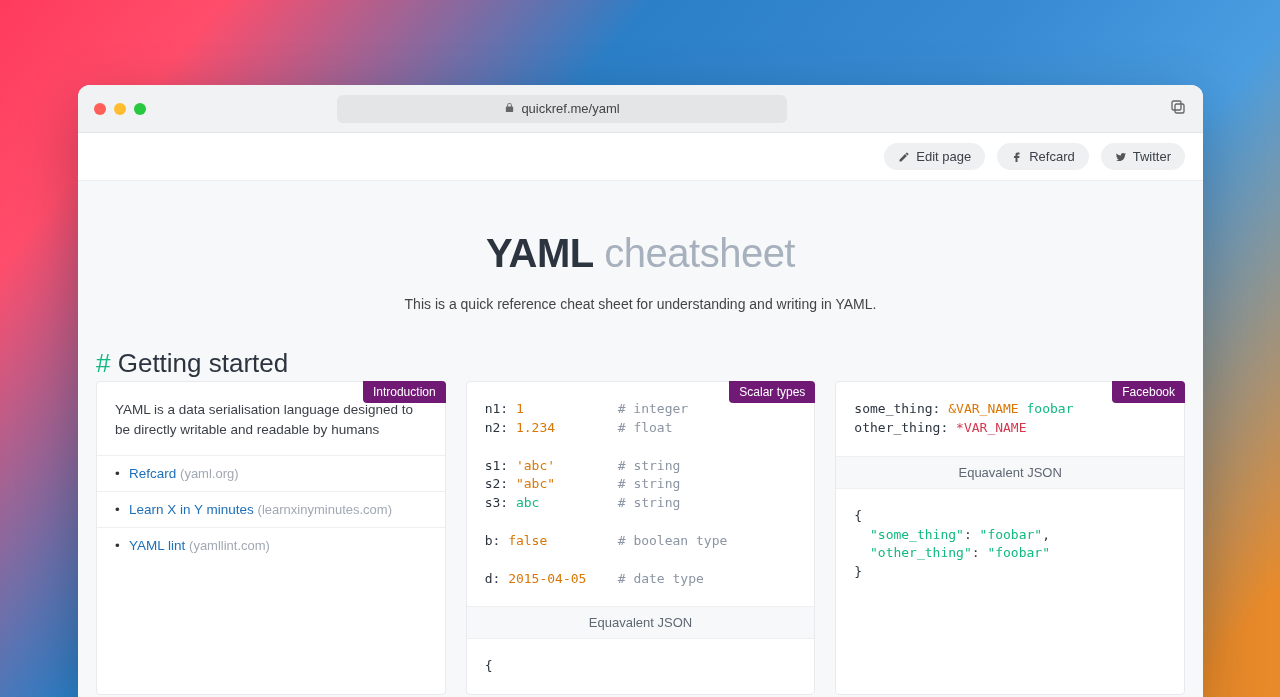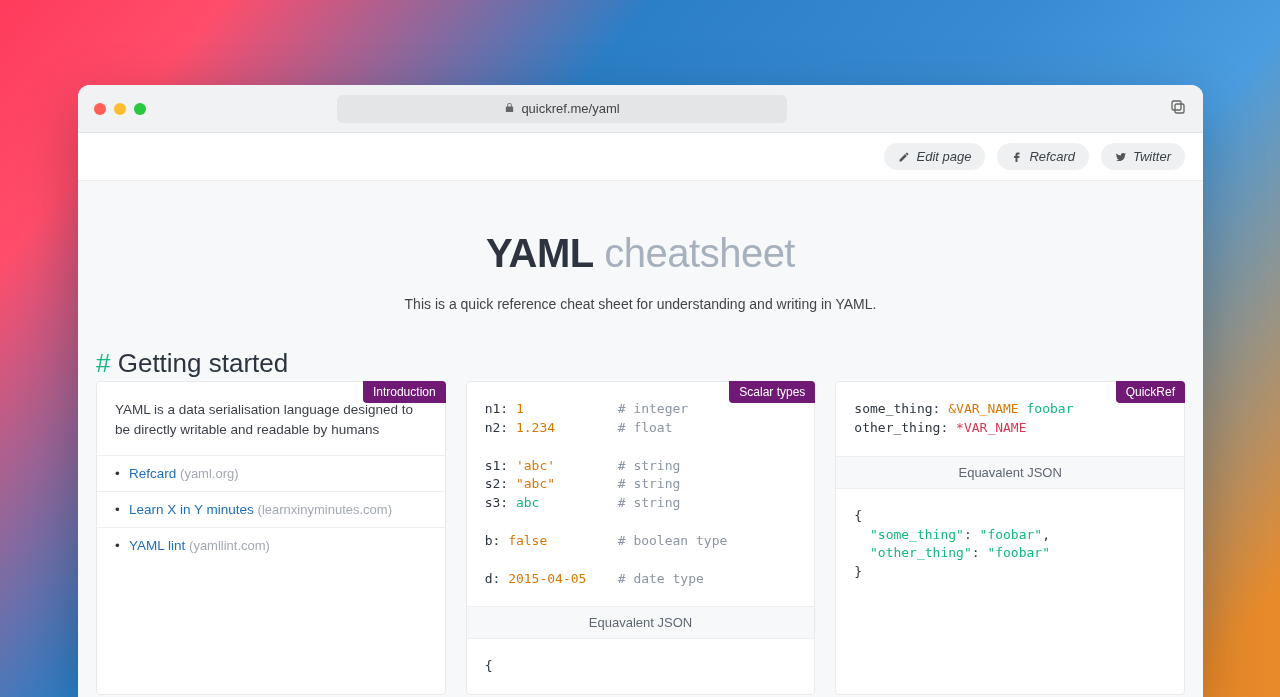--- a/index.html
+++ b/index.html
@@ -72,21 +72,20 @@
 .brand .me { color: #6a7380; font-weight: 400; }
 .header-actions { margin-left: auto; display: flex; gap: 12px; }
 .pill {
   background: #eef0f2;
   border-radius: 16px;
   padding: 6px 14px;
   font-size: 13px;
   color: #3b4149;
   display: flex; align-items: center; gap: 6px;
   cursor: pointer;
-  font-style: italic;
 }
 .pill svg { width: 12px; height: 12px; }
 .page-body {
   flex: 1;
   overflow: hidden;
   padding: 50px 18px 0;
 }
 .hero { text-align: center; margin-bottom: 36px; }
 .hero h1 { font-size: 40px; font-weight: 400; color: #2c3440; letter-spacing: -0.5px; }
 .hero h1 .strong { font-weight: 600; }
@@ -230,21 +229,21 @@
 <span class="tk-key">s3:</span> <span class="tk-abc">abc</span>          <span class="tk-comment"># string</span>
 
 <span class="tk-key">b:</span> <span class="tk-bool">false</span>         <span class="tk-comment"># boolean type</span>
 
 <span class="tk-key">d:</span> <span class="tk-date">2015-04-05</span>    <span class="tk-comment"># date type</span></div>
         <div class="eq-header">Equavalent JSON</div>
         <div class="code-block">{</div>
       </div>
 
       <div class="card">
-        <div class="card-tag">QuickRef</div>
+        <div class="card-tag">Facebook</div>
         <div class="code-block" id="var-code"><span class="tk-key">some_thing:</span> <span class="tk-anchor">&amp;VAR_NAME</span> <span class="tk-ref-name">foobar</span>
 <span class="tk-key">other_thing:</span> <span class="tk-alias">*VAR_NAME</span></div>
         <div class="eq-header">Equavalent JSON</div>
         <div class="code-block" id="var-json">{
   <span class="json-str">"some_thing"</span>: <span class="json-str">"foobar"</span>,
   <span class="json-str">"other_thing"</span>: <span class="json-str">"foobar"</span>
 }</div>
       </div>
 
     </div>

